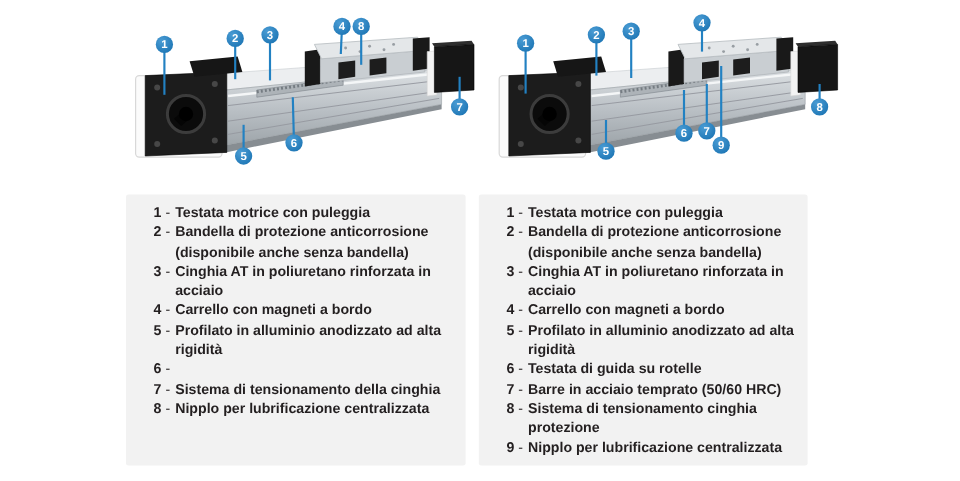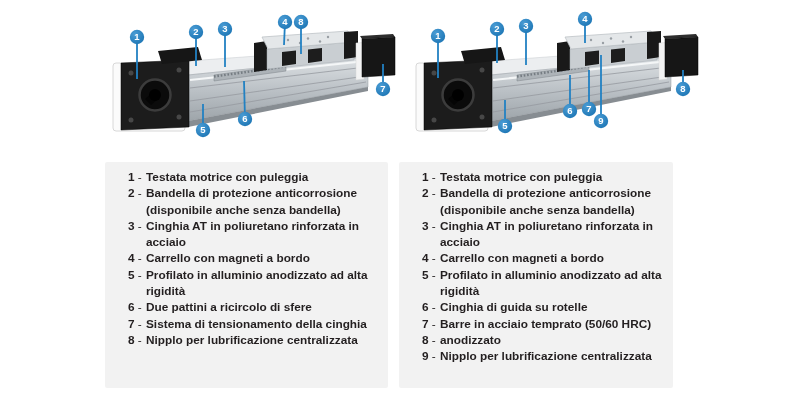--- a/index.html
+++ b/index.html
@@ -212,23 +212,20 @@
         </li>
         <li>
           <span class="marker"><b>5</b><span class="sep"> - </span></span>
           <span class="body">
             <div>Profilato in alluminio anodizzato ad alta</div>
             <div>rigidità</div>
           </span>
         </li>
         <li>
           <span class="marker"><b>6</b><span class="sep"> - </span></span>
-          <span class="body">
-            <div>Due pattini a ricircolo di sfere</div>
-          </span>
         </li>
         <li>
           <span class="marker"><b>7</b><span class="sep"> - </span></span>
           <span class="body">
             <div>Sistema di tensionamento della cinghia</div>
           </span>
         </li>
         <li>
           <span class="marker"><b>8</b><span class="sep"> - </span></span>
           <span class="body">
@@ -268,33 +265,34 @@
         <li>
           <span class="marker"><b>5</b><span class="sep"> - </span></span>
           <span class="body">
             <div>Profilato in alluminio anodizzato ad alta</div>
             <div>rigidità</div>
           </span>
         </li>
         <li>
           <span class="marker"><b>6</b><span class="sep"> - </span></span>
           <span class="body">
-            <div>Cinghia di guida su rotelle</div>
+            <div>Testata di guida su rotelle</div>
           </span>
         </li>
         <li>
           <span class="marker"><b>7</b><span class="sep"> - </span></span>
           <span class="body">
             <div>Barre in acciaio temprato (50/60 HRC)</div>
           </span>
         </li>
         <li>
           <span class="marker"><b>8</b><span class="sep"> - </span></span>
           <span class="body">
-            <div>anodizzato</div>
+            <div>Sistema di tensionamento cinghia</div>
+            <div>protezione</div>
           </span>
         </li>
         <li>
           <span class="marker"><b>9</b><span class="sep"> - </span></span>
           <span class="body">
             <div>Nipplo per lubrificazione centralizzata</div>
           </span>
         </li>
       </ol>
   </div>

